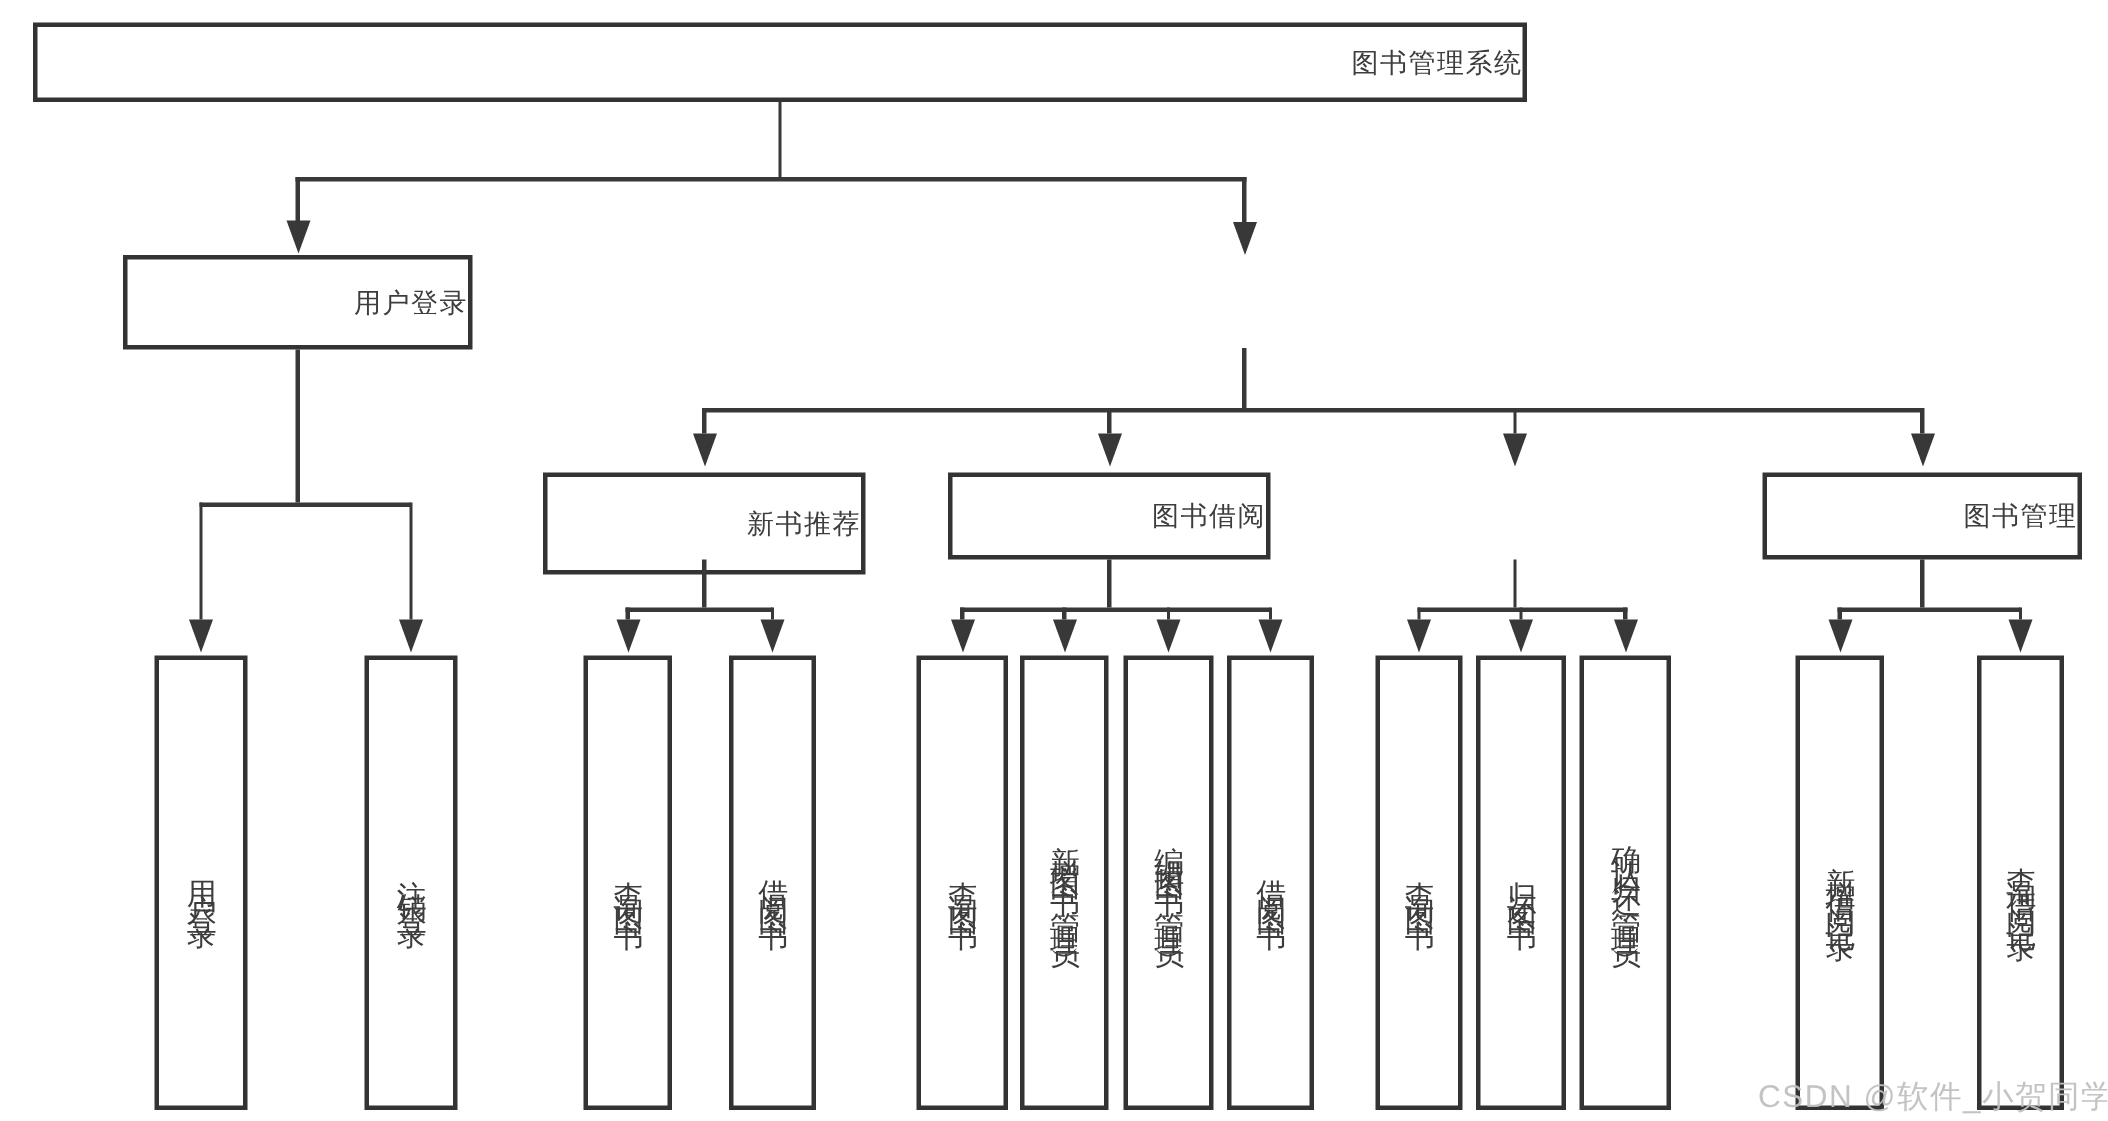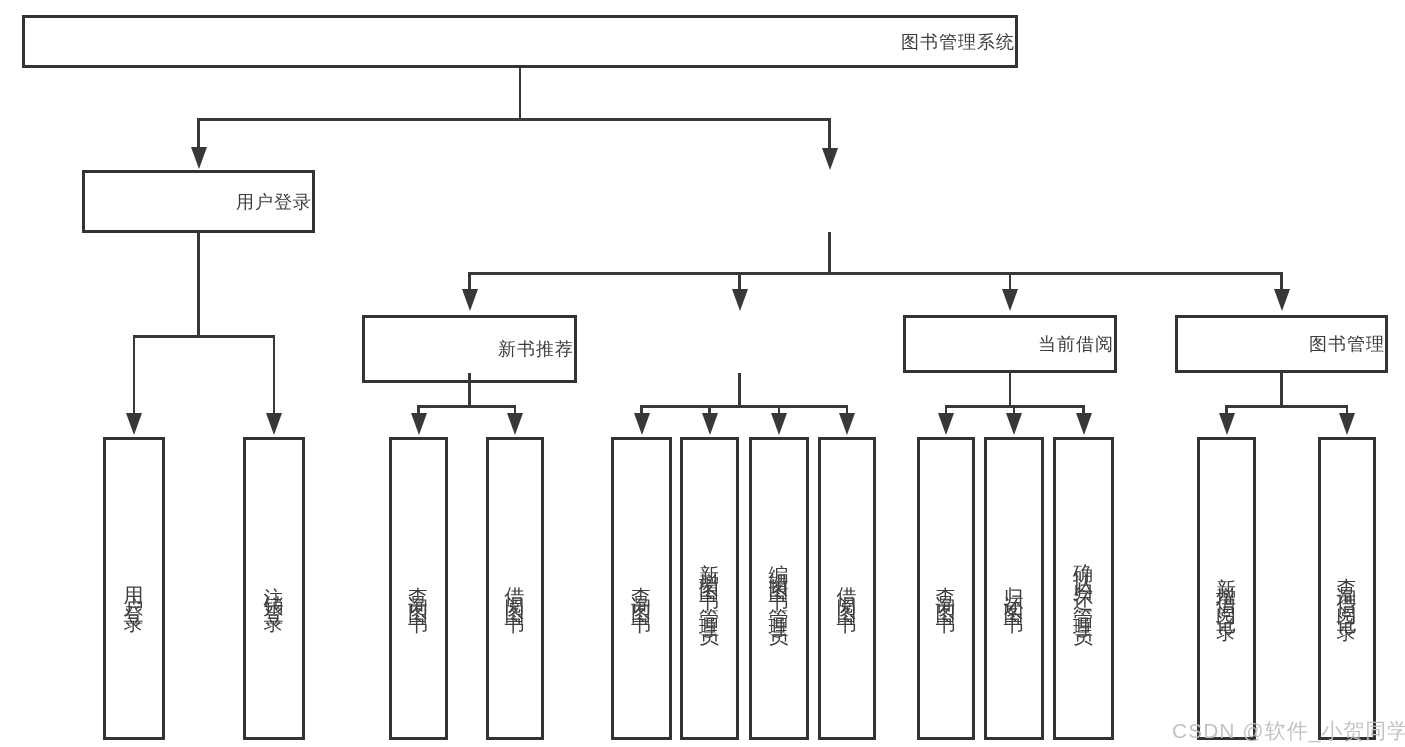--- a/index.html
+++ b/index.html
@@ -46,24 +46,24 @@
 
   <div class="hbox" style="left:82px;top:170px;width:233px;height:63px">
     <span>用户登录</span>
   </div>
 
 
   <div class="hbox" style="left:362px;top:315px;width:215px;height:68px">
     <span>新书推荐</span>
   </div>
 
+  <div class="hbox" style="left:632px;top:315px;width:215px;height:58px">
+    <span>图书借阅</span>
+  </div>
 
-  <div class="hbox" style="left:903px;top:315px;width:214px;height:58px">
-    <span>当前借阅</span>
-  </div>
 
   <div class="hbox" style="left:1175px;top:315px;width:213px;height:58px">
     <span>图书管理</span>
   </div>
 
   <div class="vline" style="left:518.8px;top:68px;height:50px"></div>
   <div class="hline" style="left:197px;top:118px;width:634px"></div>
   <div class="vline" style="left:197.3px;top:118px;height:30px"></div>
   <div class="ah" style="left:190.5px;top:147px"></div>
   <div class="vline" style="left:828.3px;top:118px;height:30px"></div>

